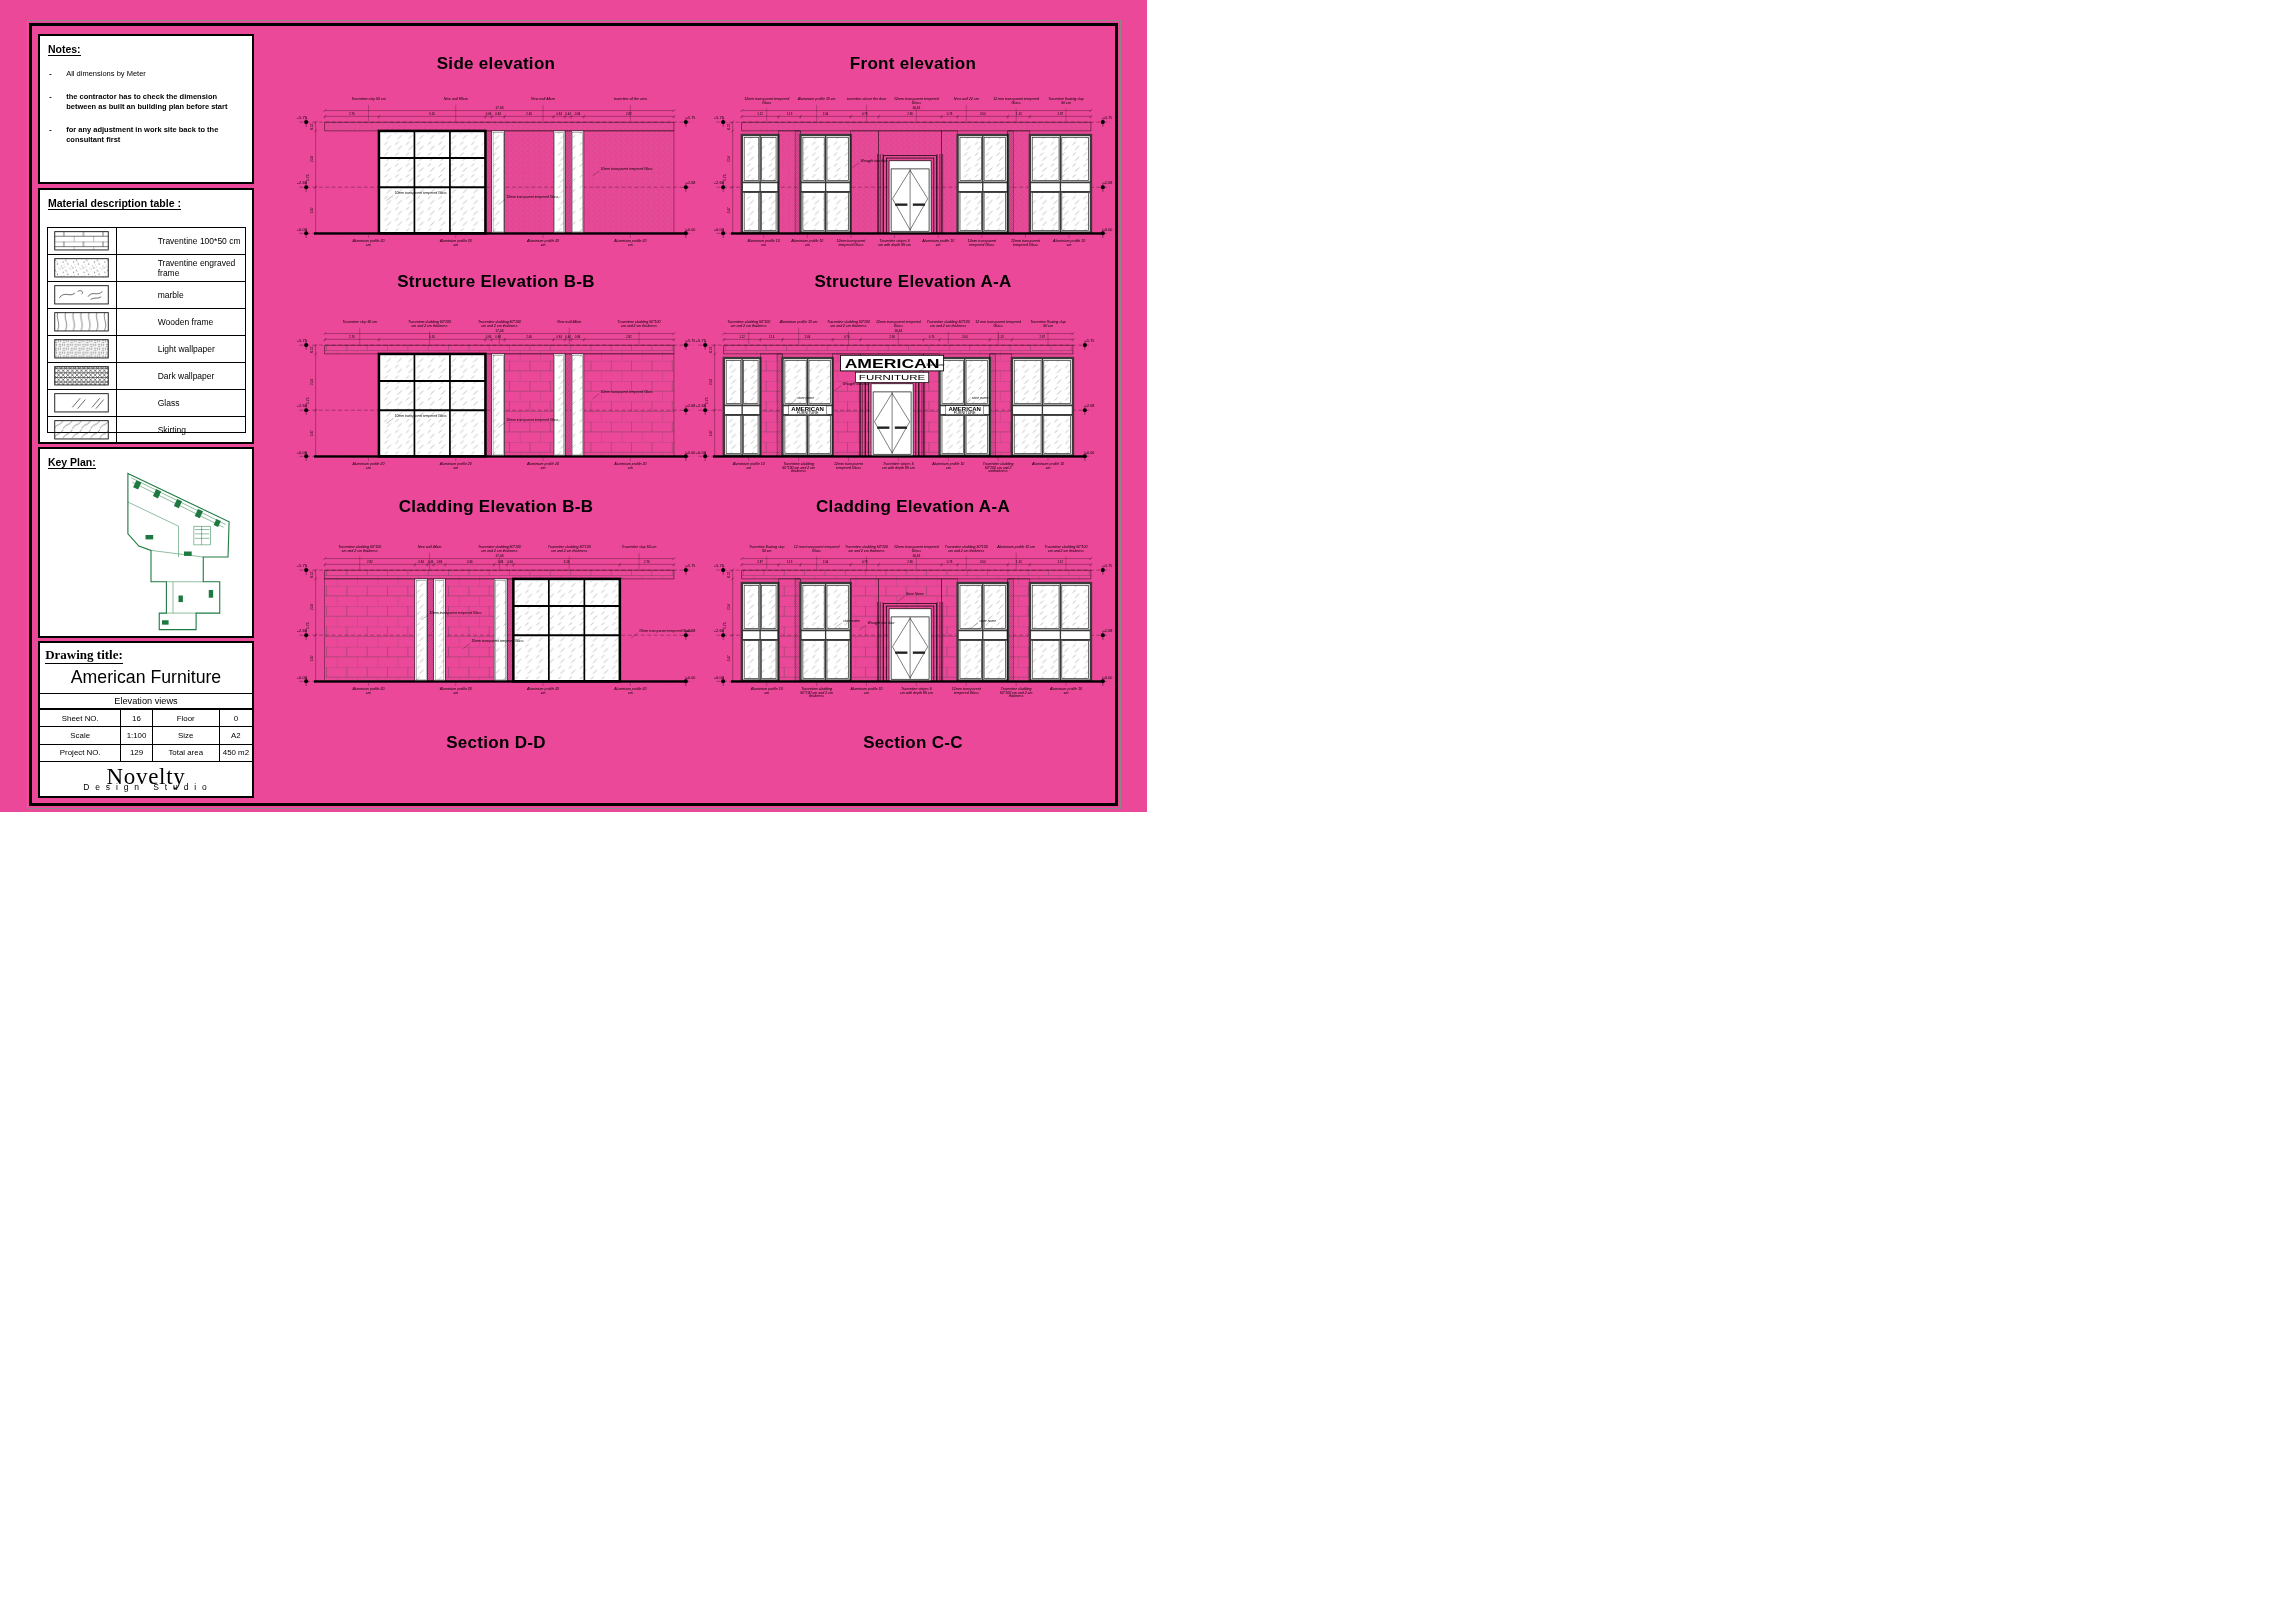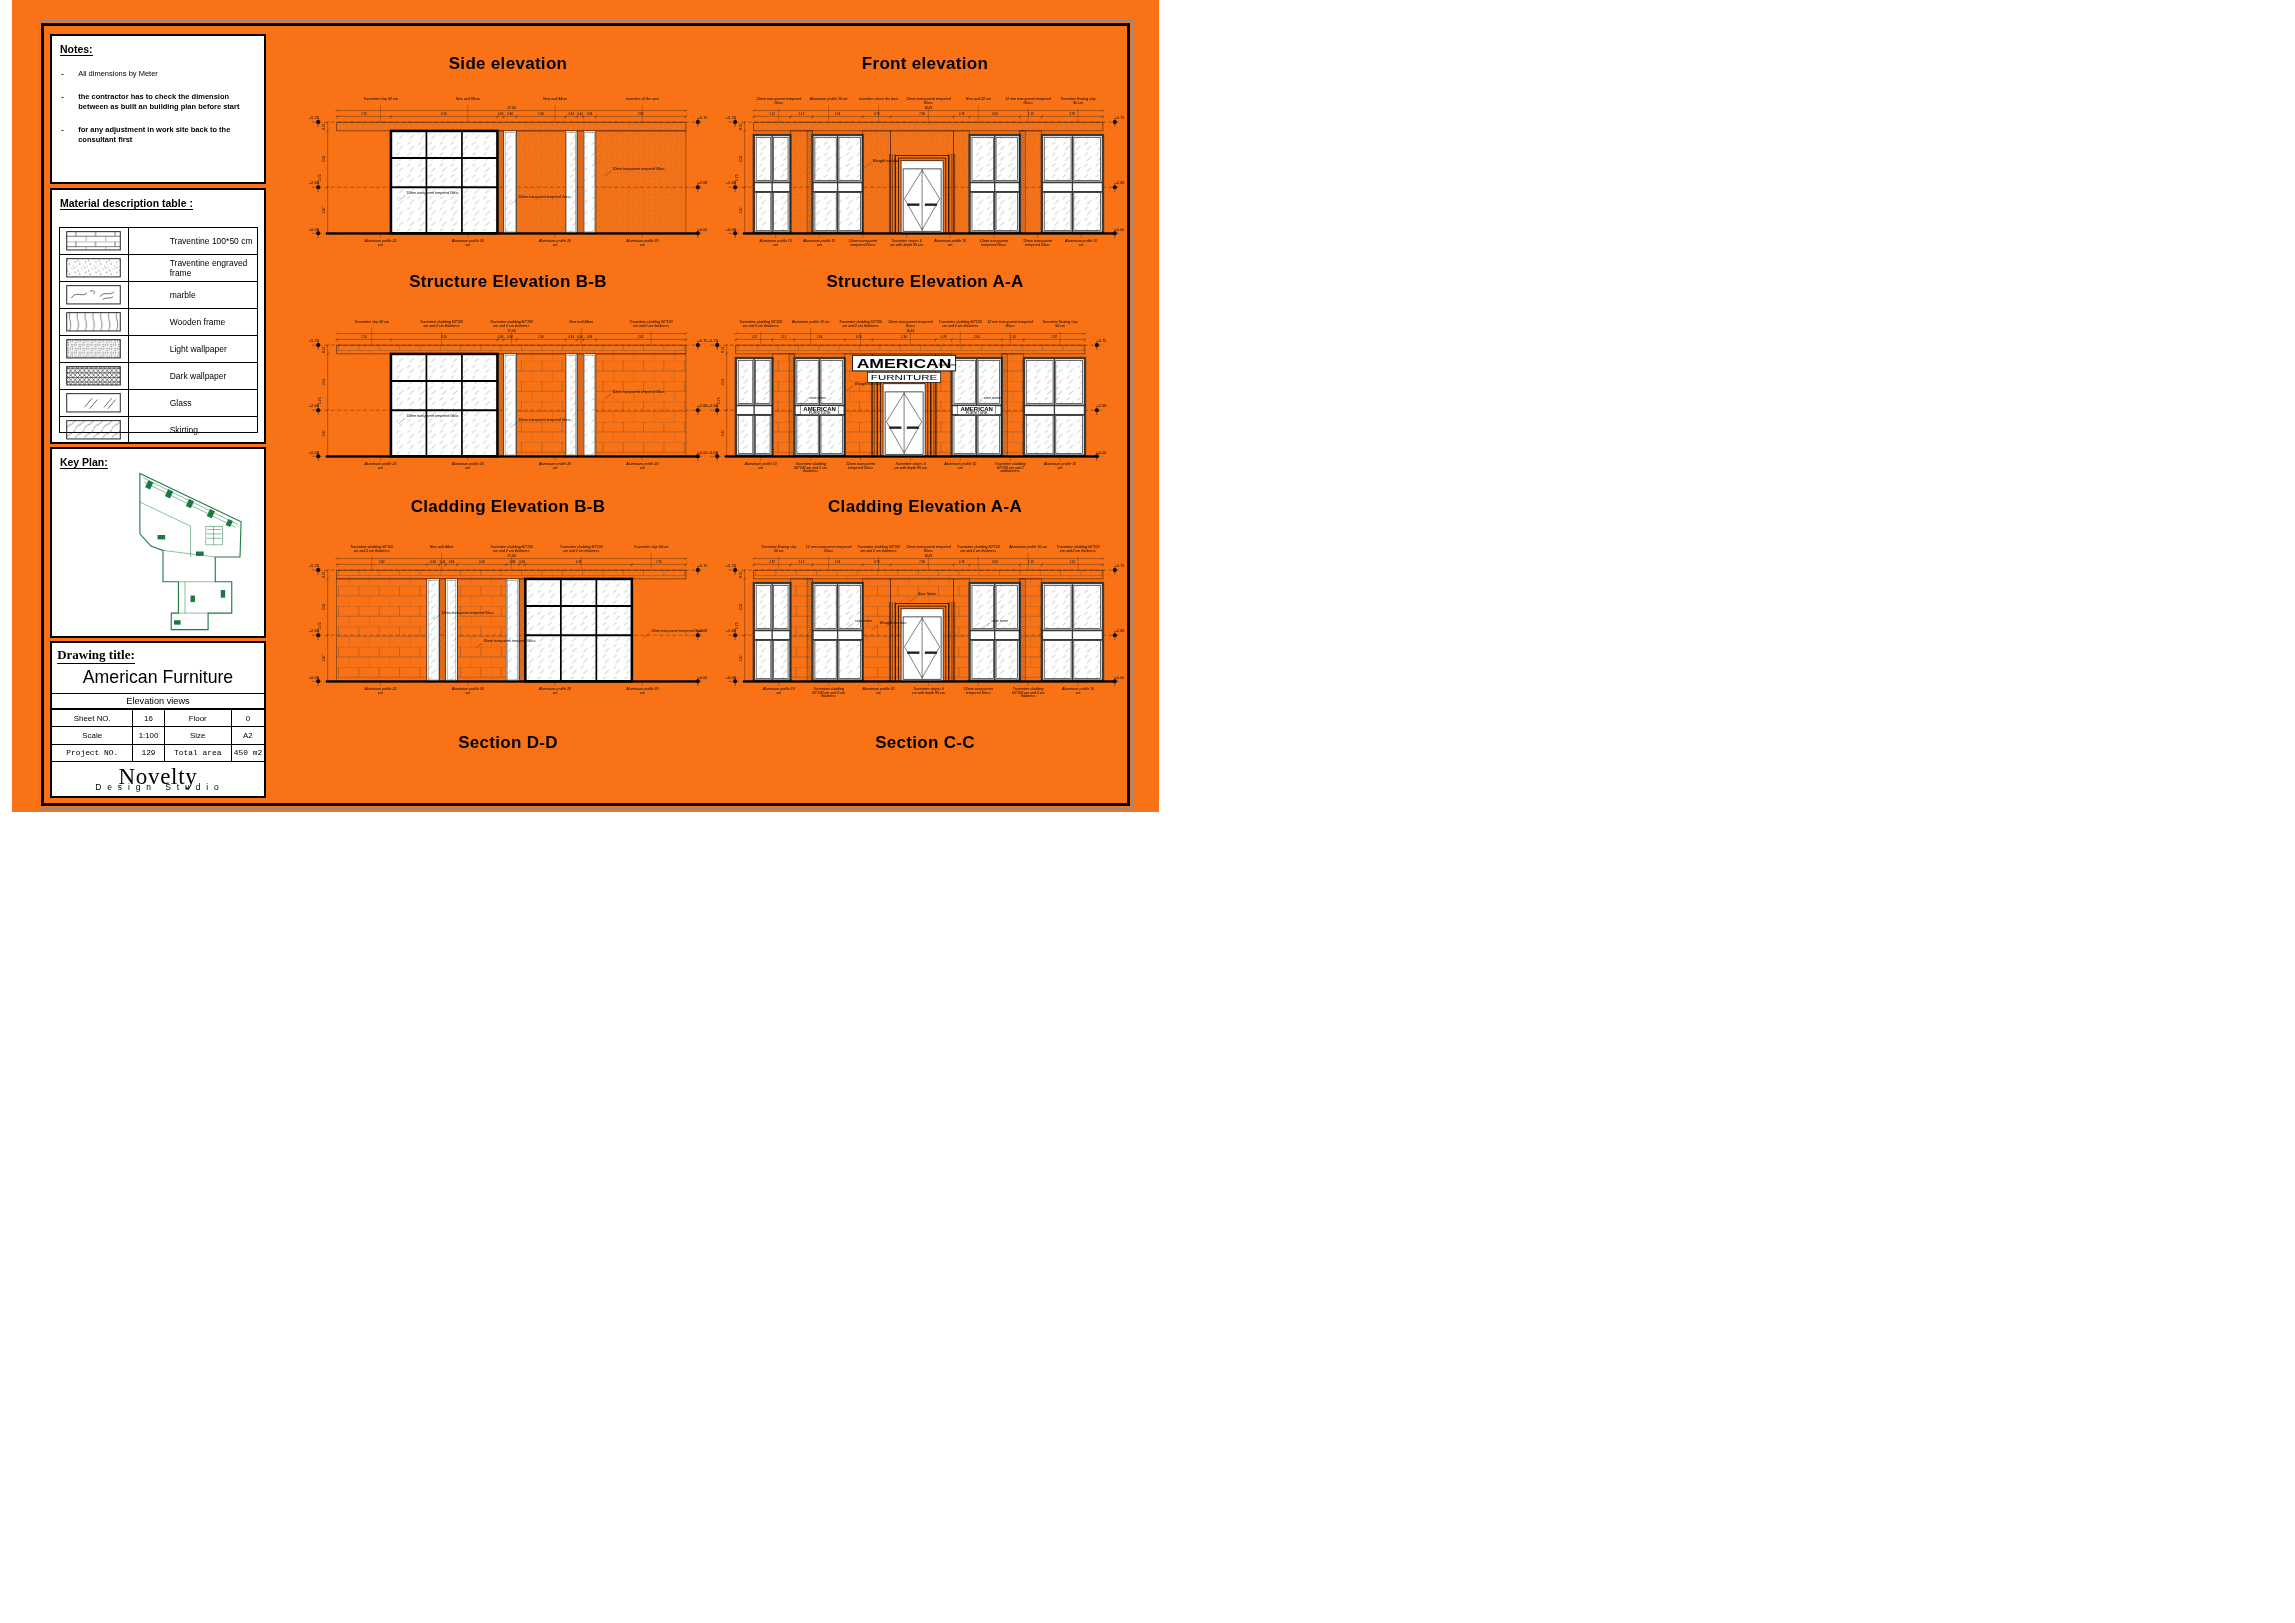--- a/index.html
+++ b/index.html
@@ -1,37 +1,37 @@
 <!DOCTYPE html>
 <html style="font-size:10.5px"><head>
 <meta charset="utf-8">
 <style>
   html,body{margin:0;padding:0;background:#ffffff;}
-  .page{position:relative;width:1147px;height:812px;background:#f97316;
-        font-family:"Liberation Sans",sans-serif;color:#000;overflow:hidden;margin-left:12px;}
+  .page{position:relative;width:1147px;height:812px;background:#ec4899;
+        font-family:"Liberation Sans",sans-serif;color:#000;overflow:hidden;}
   .b-thin{position:absolute;left:27px;top:19.6px;right:26px;bottom:3.3px;border:0.7px solid #8a8a8a;}
   .b-thick{position:absolute;left:29px;top:23px;right:29px;bottom:6.5px;border:3.3px solid #000;}
   .sbox{position:absolute;left:38px;width:216px;border:2px solid #000;background:#fff;box-sizing:border-box;}
   .sec-title{font-size:10.5px;font-weight:bold;padding:6.5px 0 1.3px 7.9px;}
   .u{border-bottom:1.3px solid #000;padding-bottom:0.7px;}
   .note-item{display:flex;font-size:7.5px;line-height:1.35;padding:0 9.2px;margin-top:13px;}
   .note-item .dash{width:17px;flex:none;font-weight:bold;}
   .note-item.bold{font-weight:bold;}
   .mat-table{position:absolute;left:6.5px;right:6.5px;top:37px;bottom:9.2px;border:1.3px solid #000;}
   .mat-row{display:flex;height:26px;border-bottom:1.3px solid #000;align-items:center;gap:32px;}
   .mat-row:last-child{border-bottom:none;}
   .mat-swatch{width:68px;flex:none;height:100%;display:flex;align-items:center;justify-content:center;border-right:1.3px solid #000;}
   .mat-label{font-size:8.5px;padding-left:9.2px;}
   .tb-label{font-size:13px;font-weight:bold;padding:3.9px 0 0 5.2px;font-family:Liberation Serif, serif;}
   .tb-project{font-size:17.7px;text-align:center;padding:3.9px 0 5.2px 0;border-bottom:1.3px solid #000;}
   .tb-sub{font-size:9.2px;text-align:center;padding:2px 0;border-bottom:1.3px solid #000;}
   .tb-table{width:100%;border-collapse:collapse;table-layout:fixed;}
   .tb-table td{border:1.3px solid #000;border-left:none;font-size:7.9px;text-align:center;height:14.4px;overflow:hidden;}
   .tb-table td:last-child{border-right:none;}
-  .tb-table tr:last-child td{border-bottom:1.3px solid #000;font-family:Liberation Mono, monospace;}
+  .tb-table tr:last-child td{border-bottom:1.3px solid #000;}
   .logo-wrap{text-align:center;margin-top:2.6px;line-height:1;}
   .logo-name{font-family:"Liberation Serif",serif;font-size:23px;letter-spacing:0.7px;}
   .logo-tag{font-size:8.5px;letter-spacing:5.9px;margin-top:-5.2px;margin-left:3.9px;}
   .dtitle{position:absolute;height:22px;font-size:17px;font-weight:bold;text-align:center;letter-spacing:0.3px;}
   .dwrap{position:absolute;}
   .dwrap svg{display:block;width:100%;height:100%;}
   .kp-svg{position:absolute;left:73px;top:19.6px;}
 </style>
 </head>
 <body>

